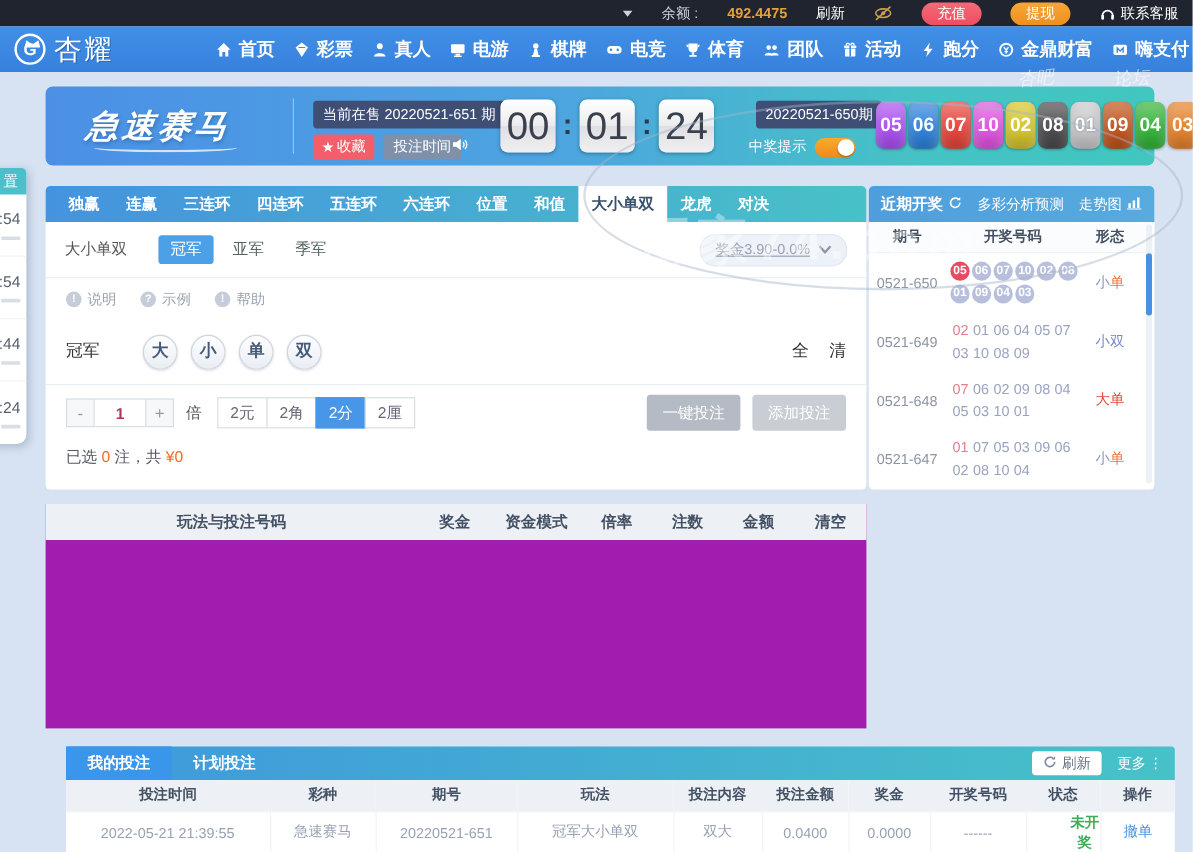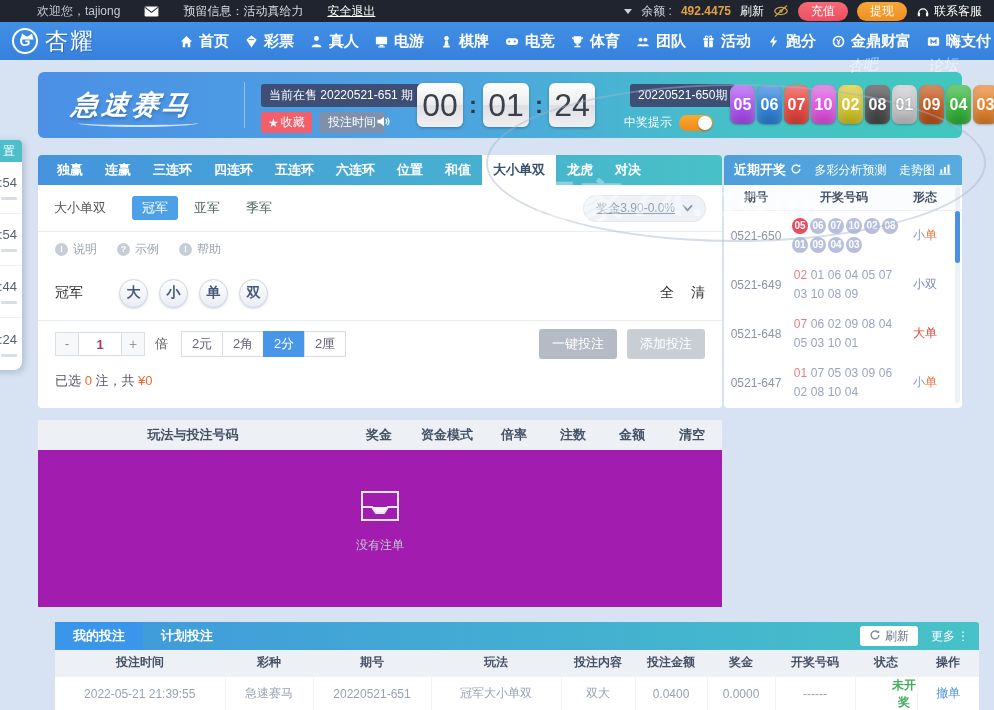--- a/index.html
+++ b/index.html
@@ -2,21 +2,21 @@
 <html><head>
 <meta charset="utf-8">
 <style>
   * { margin:0; padding:0; box-sizing:border-box; }
   body { font-family:"Liberation Sans",sans-serif; }
   .page { position:relative; width:994px; height:710px; background:#d7e3f2; overflow:hidden; font-family:"Liberation Sans",sans-serif; }
 
   
   .topbar { position:absolute; top:0; left:0; right:0; height:22px; background:#20242e; display:flex; align-items:center; font-size:12px; color:#c3c8d4; z-index:20; }
   .tb-left { display:flex; align-items:center; gap:24px; margin-left:37px; }
-  .tb-right { margin-left:auto; display:flex; align-items:center; gap:9px; margin-right:12px; }
+  .tb-right { margin-left:auto; display:flex; align-items:center; gap:24px; margin-right:12px; }
   .tb-link { color:#fff; text-decoration:underline; cursor:pointer; }
   .tb-notice { color:#d6dae2; }
   .caret-down { width:0; height:0; border-left:4px solid transparent; border-right:4px solid transparent; border-top:5px solid #cdd2dc; }
   .balance-label { color:#cdd2dc; }
   .balance-value { color:#e2a13c; font-weight:bold; }
   .tb-refresh { color:#fff; cursor:pointer; }
   .pill { border-radius:10px; padding:1px 13px; color:#fff; font-size:12px; cursor:pointer; }
   .pill-recharge { background:linear-gradient(#f56a76,#ee4d60); }
   .pill-withdraw { background:linear-gradient(#f7a737,#ef8f1f); }
   .tb-service { color:#fff; display:flex; align-items:center; gap:4px; cursor:pointer; }
@@ -142,31 +142,20 @@
   td.status { font-weight:bold; }
   td.action { color:#4a90e2; cursor:pointer; }
   .bt-strip { height:8px; background:#f7f9fb; border-top:1px solid #eef1f4; }
 </style>
 </head>
 <body>
 
 <div class="page">
 
   <div class="topbar">
-    <div class="tb-left">
-      <span>欢迎您，tajiong</span>
-      <span class="tb-icon">
-          <svg width="15" height="11" viewBox="0 0 16 12">
-            <rect x=".5" y=".5" width="15" height="11" rx="1.4" fill="#fff"></rect>
-            <path d="M1 1.5 L8 7 L15 1.5" stroke="#20242e" stroke-width="1.2" fill="none"></path>
-          </svg>
-        </span>
-      <span class="tb-notice">预留信息：活动真给力</span>
-      <span class="tb-link">安全退出</span>
-    </div>
     <div class="tb-right">
       <span class="caret-down"></span>
       <span class="balance-label">余额 :</span>
       <span class="balance-value">492.4475</span>
       <span class="tb-refresh">刷新</span>
       <span class="tb-icon">
           <svg width="16" height="14" viewBox="0 0 16 14">
             <ellipse cx="8" cy="7" rx="6.2" ry="3.6" fill="none" stroke="#c9a04a" stroke-width="1.3"></ellipse>
             <circle cx="8" cy="7" r="1.7" fill="#c9a04a"></circle>
             <line x1="2" y1="12.5" x2="14" y2="1.5" stroke="#c9a04a" stroke-width="1.4"></line>
@@ -466,27 +455,20 @@
   <div class="cart">
     <div class="cart-head" id="cartHead">
         <span class="ch c1">玩法与投注号码</span>
         <span class="ch c2">奖金</span>
         <span class="ch c3">资金模式</span>
         <span class="ch c4">倍率</span>
         <span class="ch c5">注数</span>
         <span class="ch c6">金额</span>
         <span class="ch c7">清空</span>
       </div>
-    <div class="cart-empty">
-      <svg width="46" height="40" viewBox="0 0 46 40">
-        <path d="M5 6 h36 v28 h-36 z" fill="none" stroke="#e7eaef" stroke-width="2"></path>
-        <path d="M5 21 h10 l4 6 h8 l4 -6 h10" fill="#f6f7f9" stroke="#e7eaef" stroke-width="2"></path>
-      </svg>
-      <div class="empty-txt">没有注单</div>
-    </div>
   </div>
 
   <div class="sidebar">
     <div class="sb-head">
       <span class="sb-tab first">
         <span>近期开奖</span>
         <span><svg width="12" height="12" viewBox="0 0 16 16">
               <path d="M13.2 8 a5.2 5.2 0 1 1 -1.7 -3.9" fill="none" stroke="currentColor" stroke-width="1.8"></path>
               <path d="M13.6 1.6 V5.2 H10 Z" fill="currentColor"></path>
             </svg></span>

